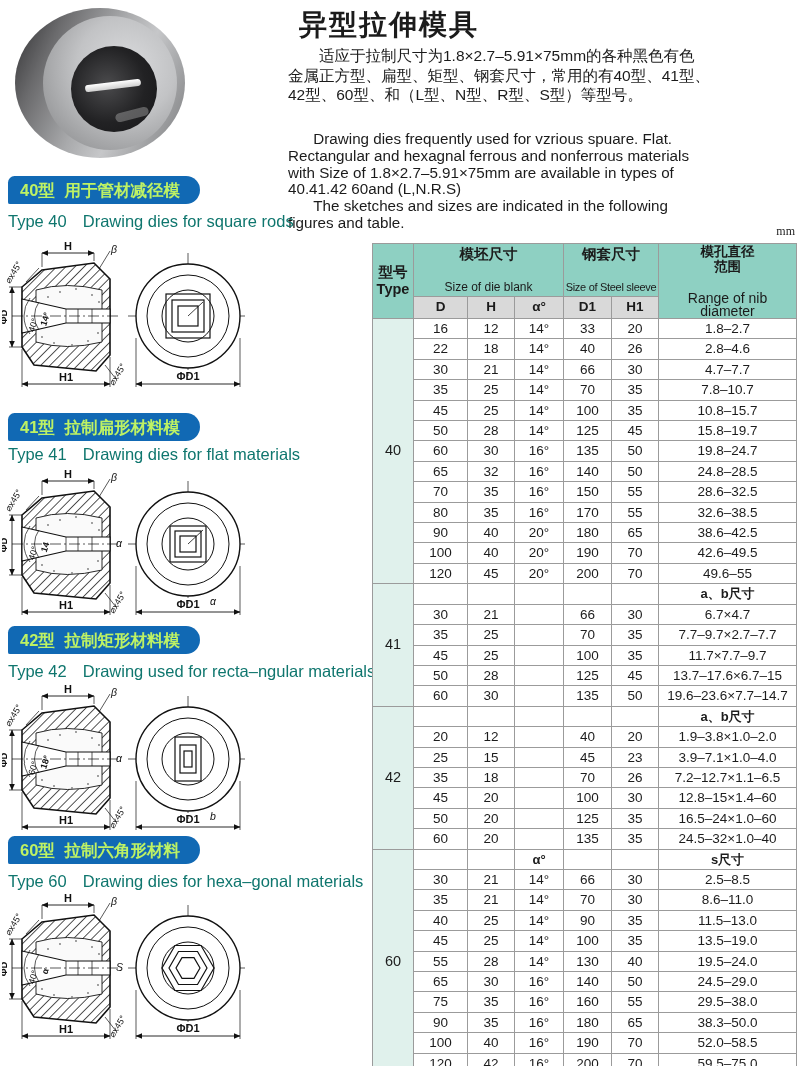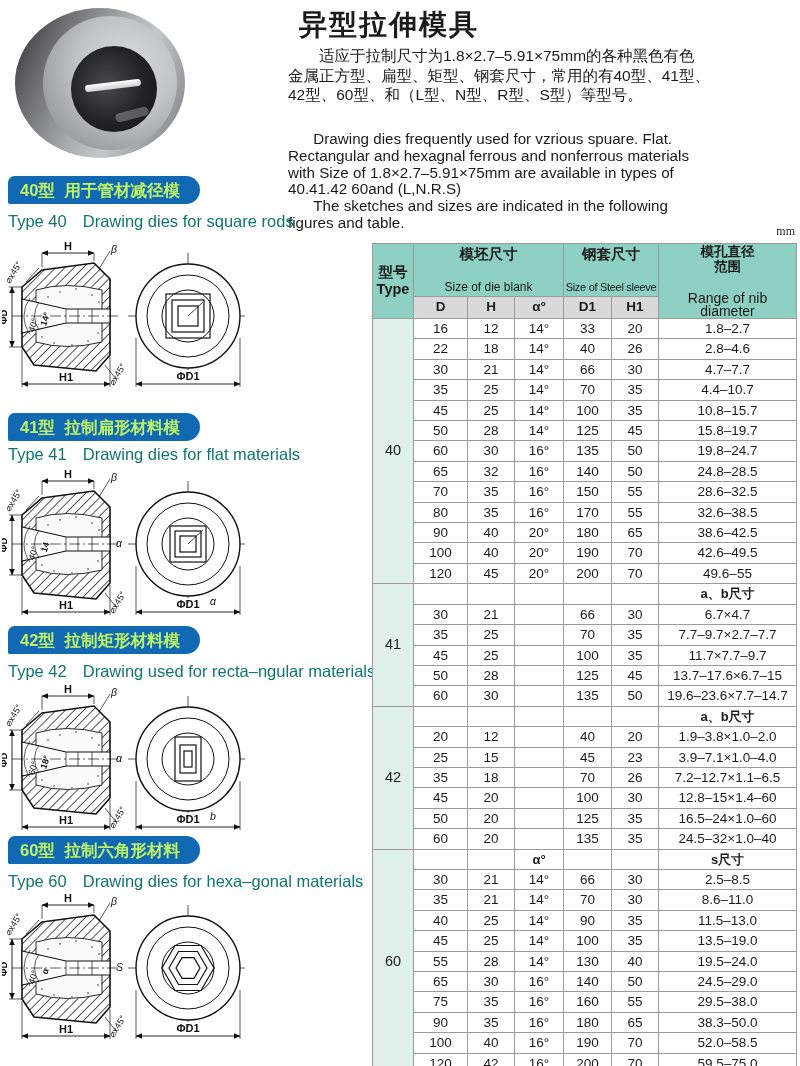--- a/index.html
+++ b/index.html
@@ -421,21 +421,21 @@
           <td>66</td>
           <td>30</td>
           <td>4.7–7.7</td>
         </tr>
         <tr>
           <td>35</td>
           <td>25</td>
           <td>14°</td>
           <td>70</td>
           <td>35</td>
-          <td>4.4–10.7</td>
+          <td>7.8–10.7</td>
         </tr>
         <tr>
           <td>45</td>
           <td>25</td>
           <td>14°</td>
           <td>100</td>
           <td>35</td>
           <td>10.8–15.7</td>
         </tr>
         <tr>

